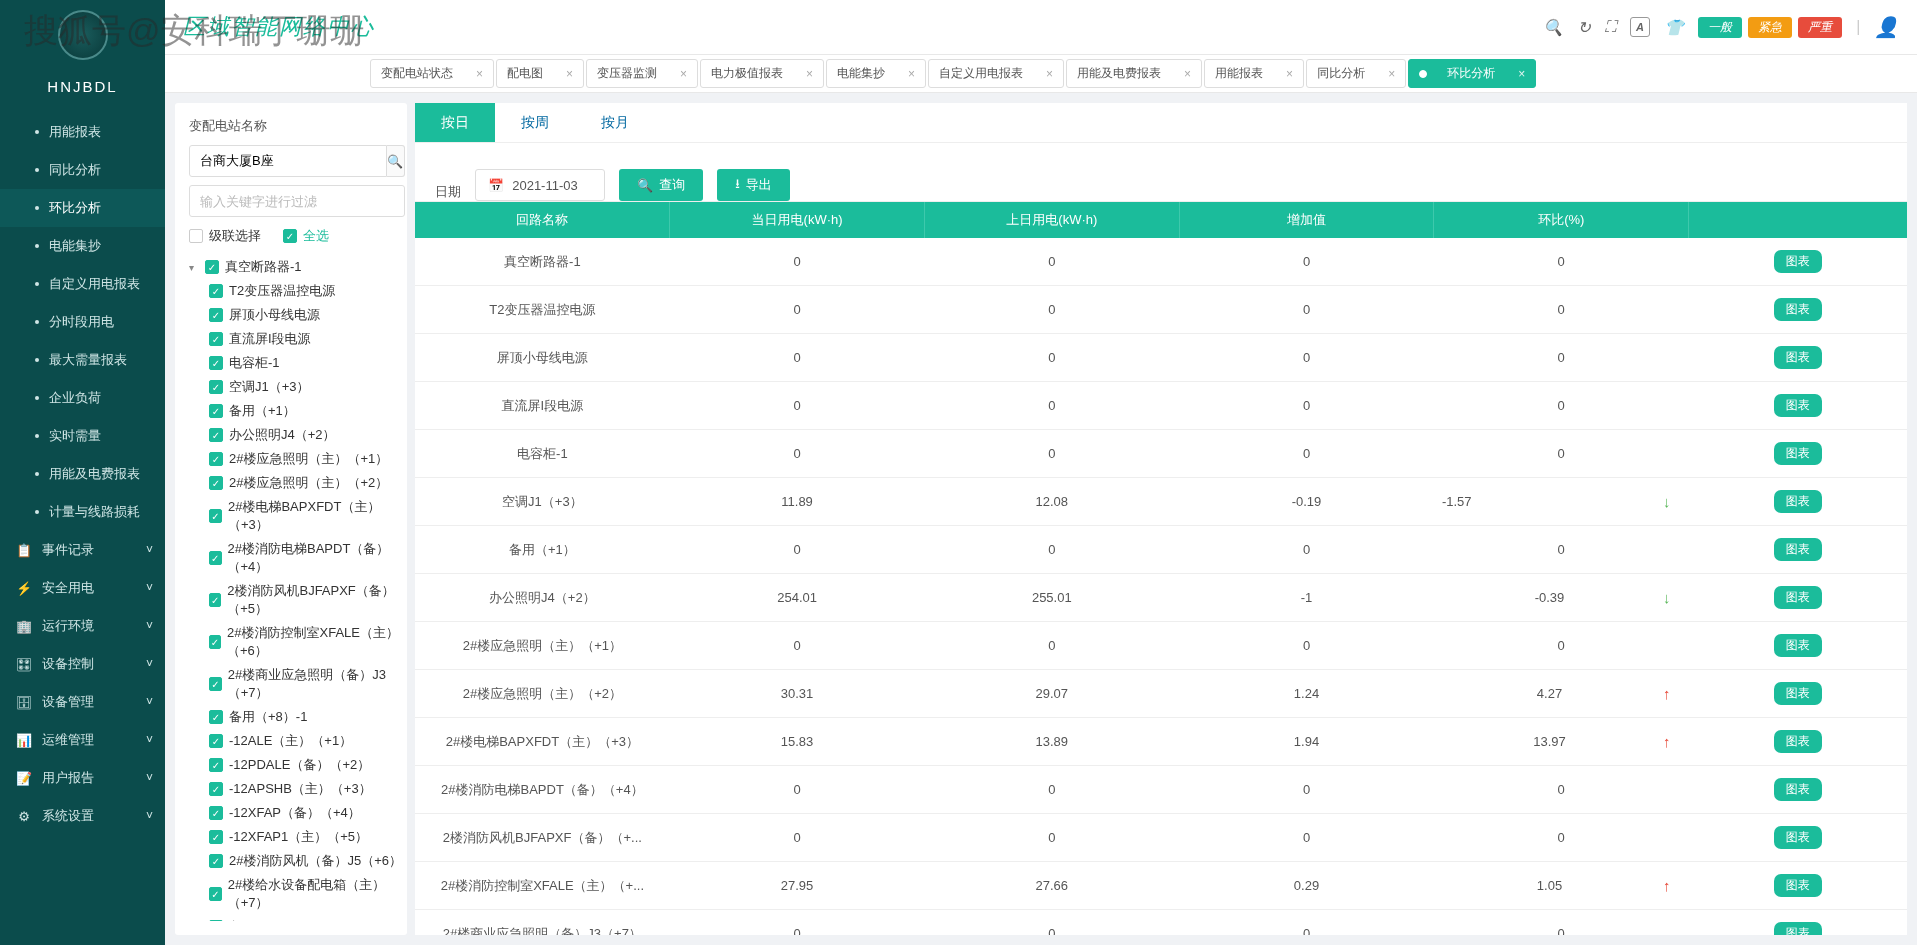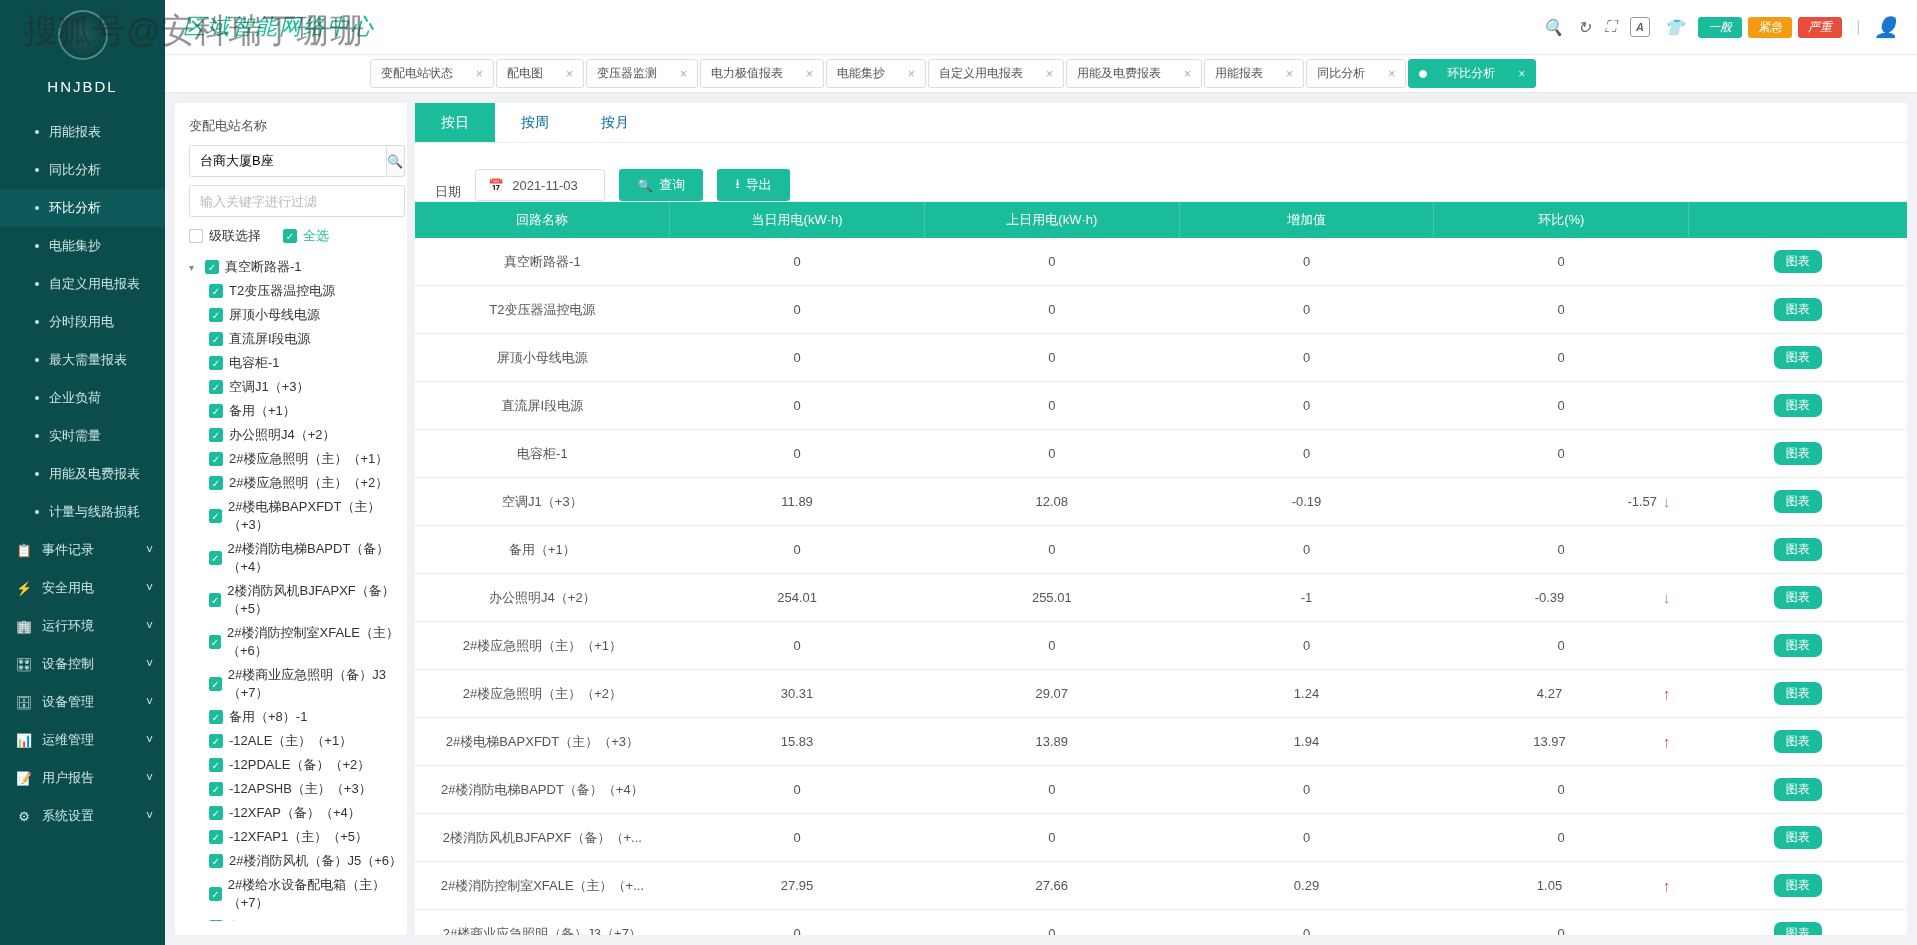--- a/index.html
+++ b/index.html
@@ -457,21 +457,21 @@
                       <span style="flex:1;text-align:center;">0</span>
                     </div></td>
                   <td><button class="chart-btn">图表</button></td>
                 </tr>
                 <tr>
                   <td class="name">空调J1（+3）</td>
                   <td>11.89</td>
                   <td>12.08</td>
                   <td>-0.19</td>
                   <td><div class="cell-ratio">
-                      <span style="flex:1;text-align:right;">-1.57</span>
+                      <span style="flex:1;text-align:left;">-1.57</span>
                       <span class="arrow-down">↓</span>
                     </div></td>
                   <td><button class="chart-btn">图表</button></td>
                 </tr>
                 <tr>
                   <td class="name">备用（+1）</td>
                   <td>0</td>
                   <td>0</td>
                   <td>0</td>
                   <td><div class="cell-ratio">

